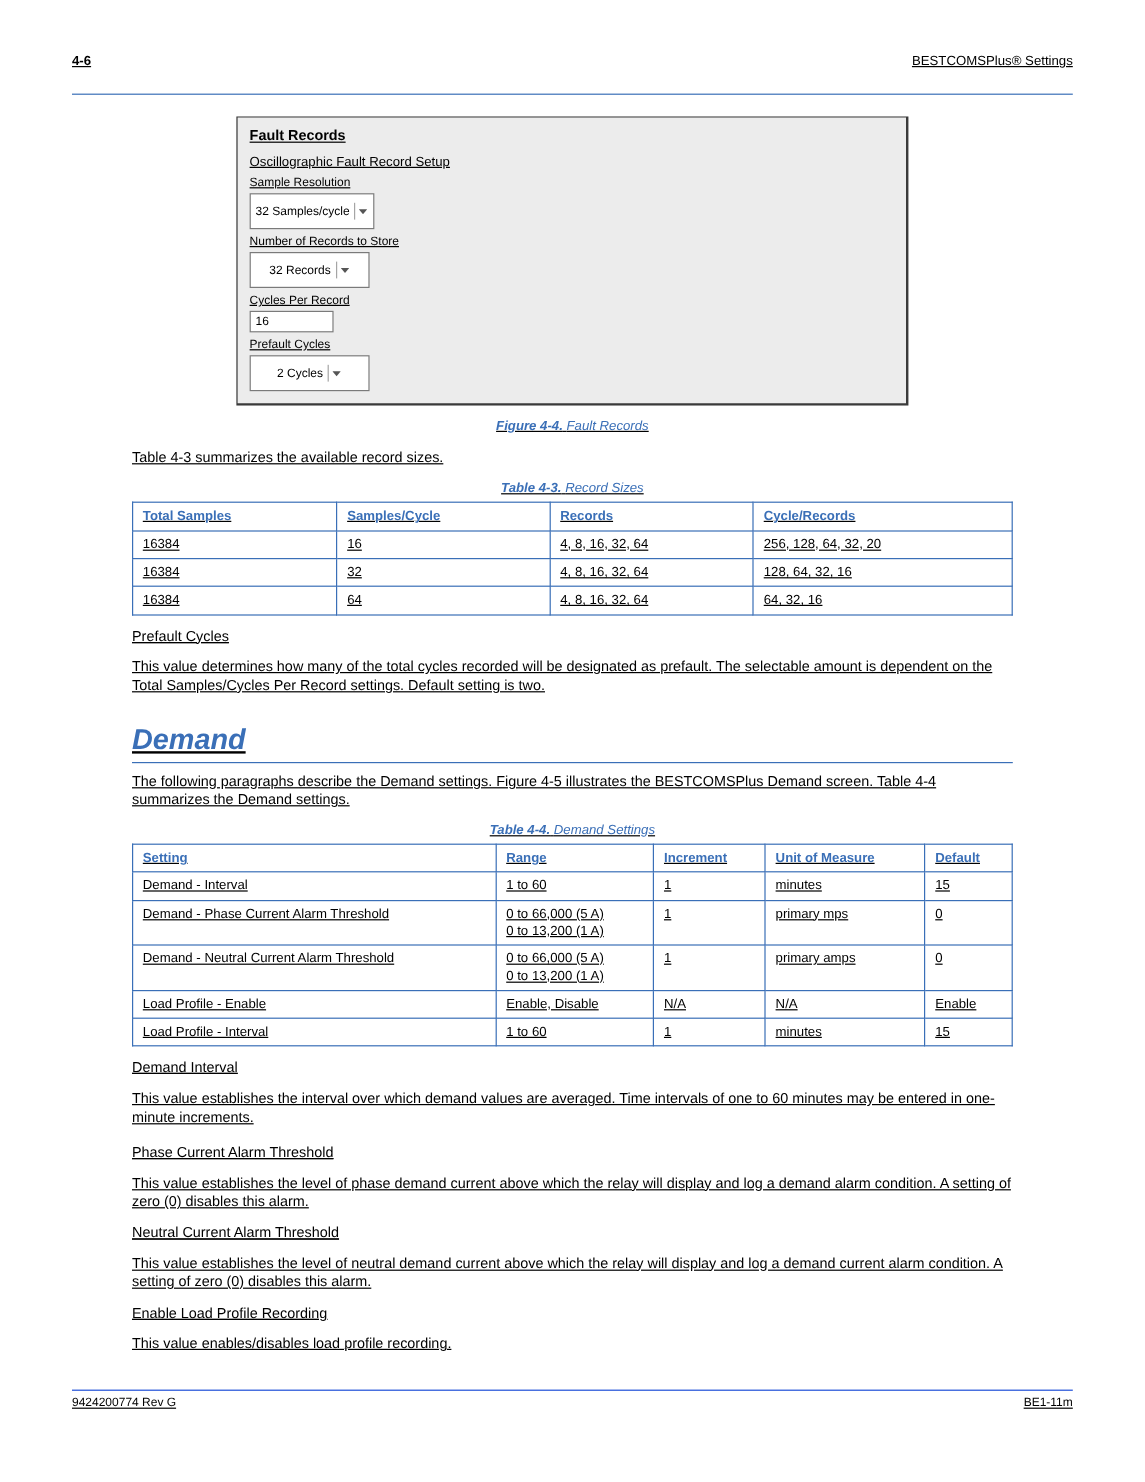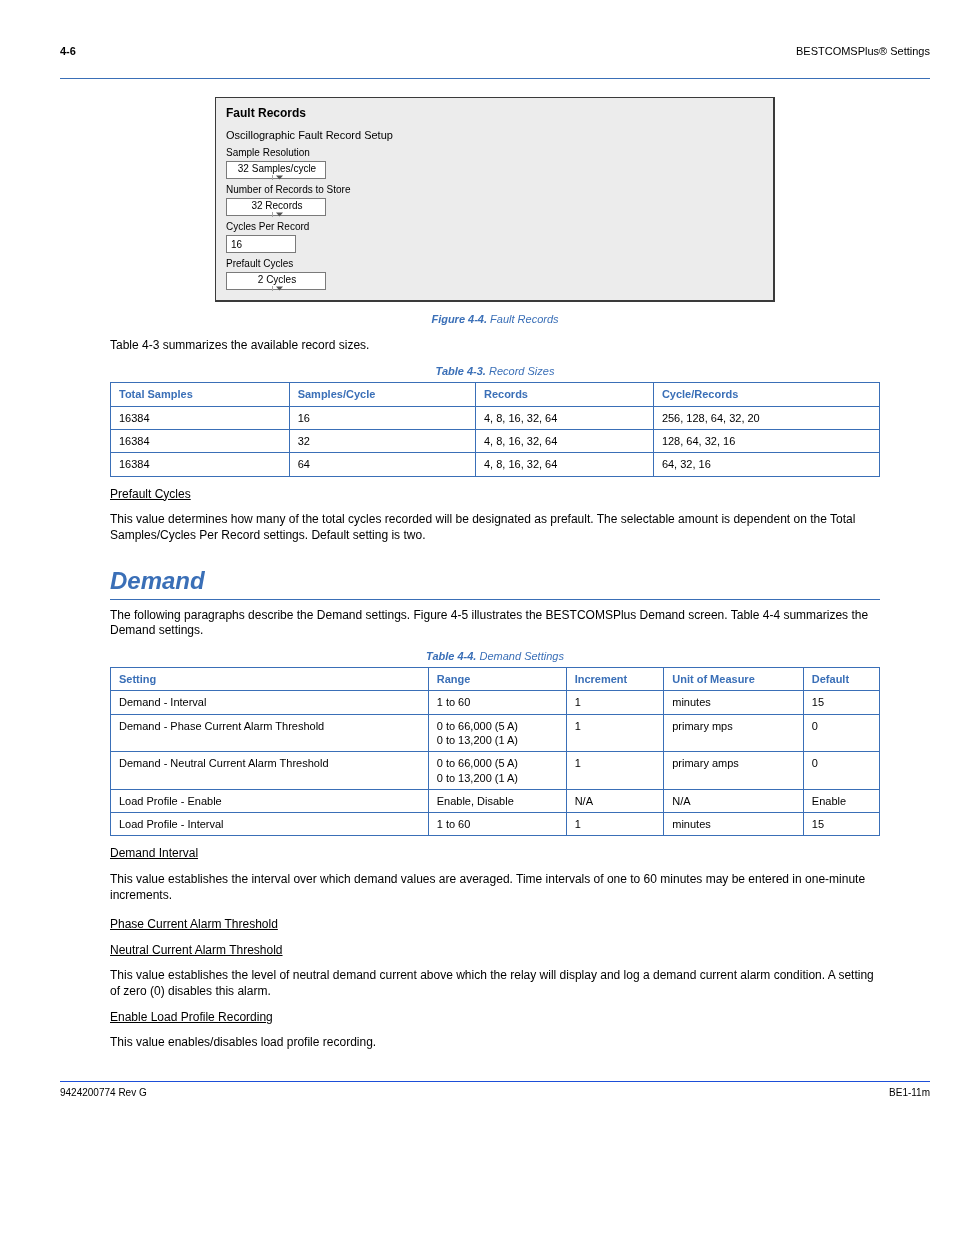--- a/index.html
+++ b/index.html
@@ -5,21 +5,21 @@
   * { box-sizing: border-box; margin: 0; padding: 0; }
   body {
     font-family: Arial, Helvetica, sans-serif;
     background: #fff;
     color: #000;
     width: 954px;
     margin: 0 auto;
     font-size: 12px;
     line-height: 1.3;
   }
-  .page { padding: 44px 24px 40px 60px; }
+  .page { padding: 44px 60px 40px 60px; text-decoration: underline; }
   .top-rule { border-top: 1px solid #3a6fb7; margin-top: 20px; margin-bottom: 18px; }
   .header-row { display: flex; justify-content: space-between; font-size: 11px; margin-bottom: 4px; }
   .header-row .pgnum { font-weight: bold; }
   .header-row .title { }
   
   .screenshot {
     width: 560px;
     margin: 0 auto 10px auto;
     border: 1px solid #3a3a3a;
     border-right-width: 2px;
@@ -27,22 +27,22 @@
     background: #ececec;
     padding: 8px 10px 10px 10px;
     font-size: 11px;
   }
   .screenshot .panel-title { font-weight: bold; font-size: 12px; margin-bottom: 6px; }
   .screenshot .subtitle { font-size: 11px; margin-bottom: 4px; }
   .screenshot .lbl { font-size: 10px; margin-top: 4px; margin-bottom: 2px; }
   .combo {
     display: inline-flex; align-items: center;
     border: 1px solid #7a7a7a; background: #fff;
-    height: 18px; font-size: 10px; padding: 0 2px 0 4px;
-    min-width: 100px; justify-content: space-between; flex-direction: column;
+    height: 30px; font-size: 10px; padding: 0 2px 0 4px;
+    min-width: 100px; justify-content: center;
   }
   .combo .arrow {
     width: 14px; height: 14px; display: inline-flex; align-items: center; justify-content: center;
     border-left: 1px solid #a5a5a5; margin-left: 4px;
   }
   .combo .arrow svg { width: 7px; height: 5px; }
   .textbox {
     display: inline-flex; align-items: center;
     border: 1px solid #7a7a7a; background: #fff;
     height: 18px; font-size: 10px; padding: 0 4px; min-width: 70px;
@@ -254,20 +254,21 @@
   </table>
 
   <p class="body-para" style="margin-top:6px;">
     <u>Demand Interval</u>
   </p>
   <p class="body-para">This value establishes the interval over which demand values are averaged. Time intervals of one to 60 minutes may be entered in one-minute increments.</p>
 
   <p class="body-para" style="margin-top:14px;">
     <u>Phase Current Alarm Threshold</u>
   </p>
+  <p class="body-para">This value establishes the level of phase demand current above which the relay will display and log a demand alarm condition. A setting of zero (0) disables this alarm.</p>
 
   <p class="body-para" style="margin-top:6px;">
     <u>Neutral Current Alarm Threshold</u>
   </p>
   <p class="body-para">This value establishes the level of neutral demand current above which the relay will display and log a demand current alarm condition. A setting of zero (0) disables this alarm.</p>
 
   <p class="body-para" style="margin-top:6px;">
     <u>Enable Load Profile Recording</u>
   </p>
   <p class="body-para">This value enables/disables load profile recording.</p>

